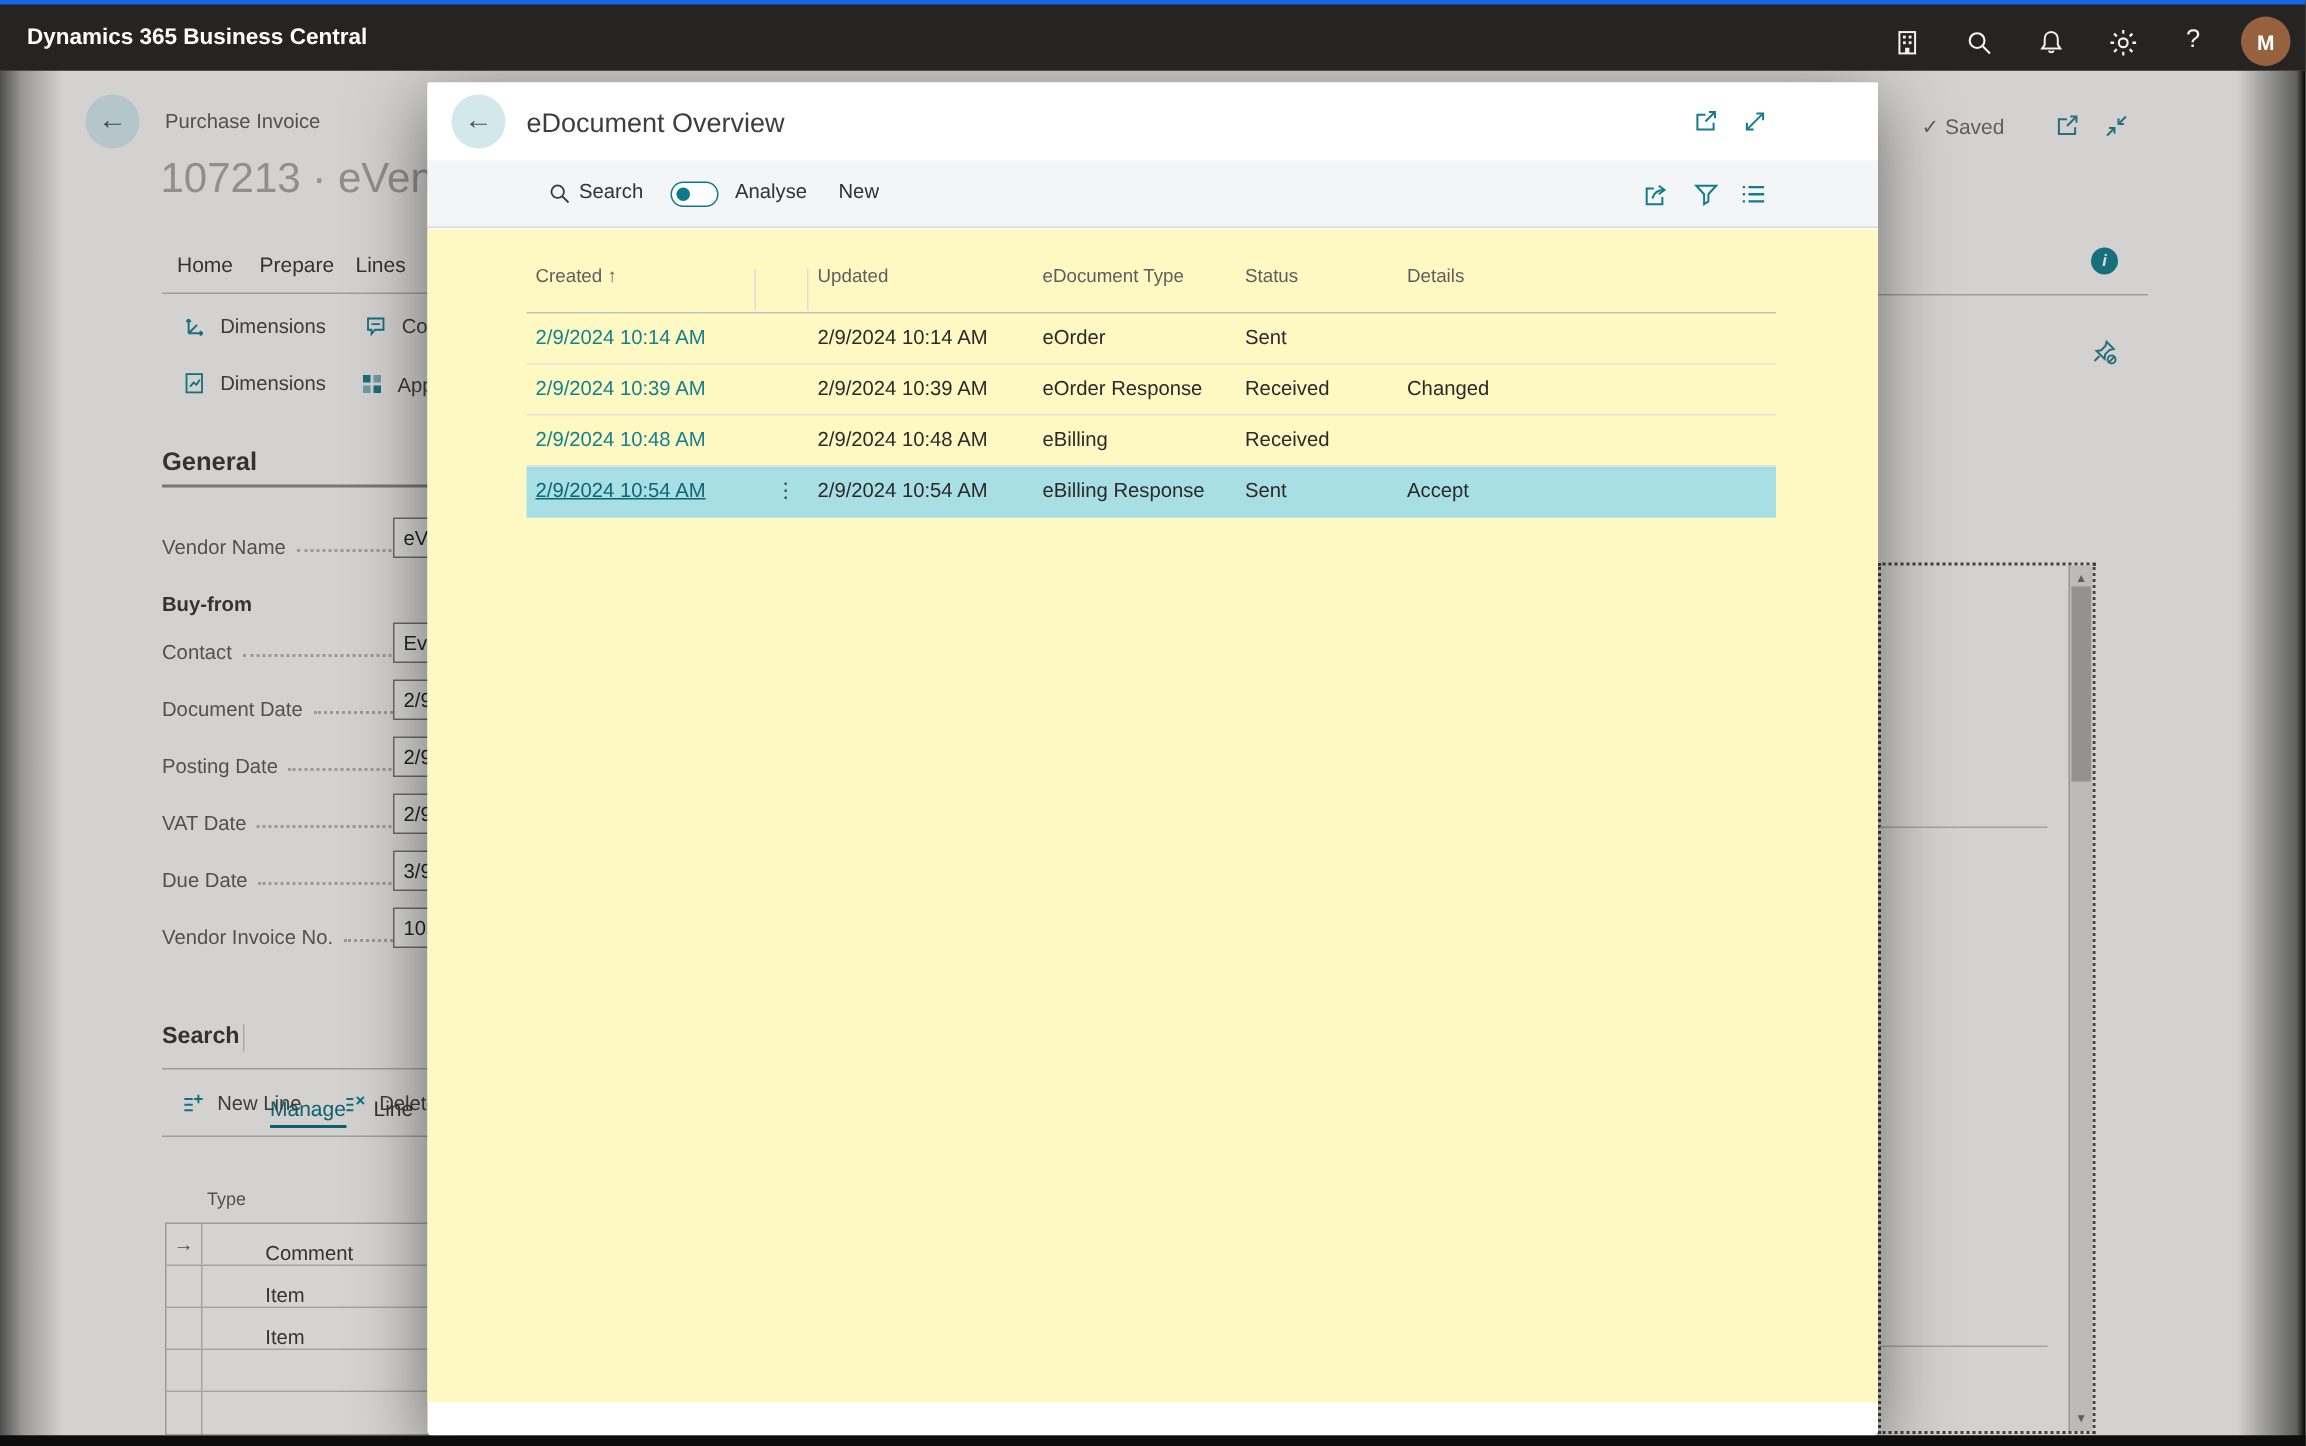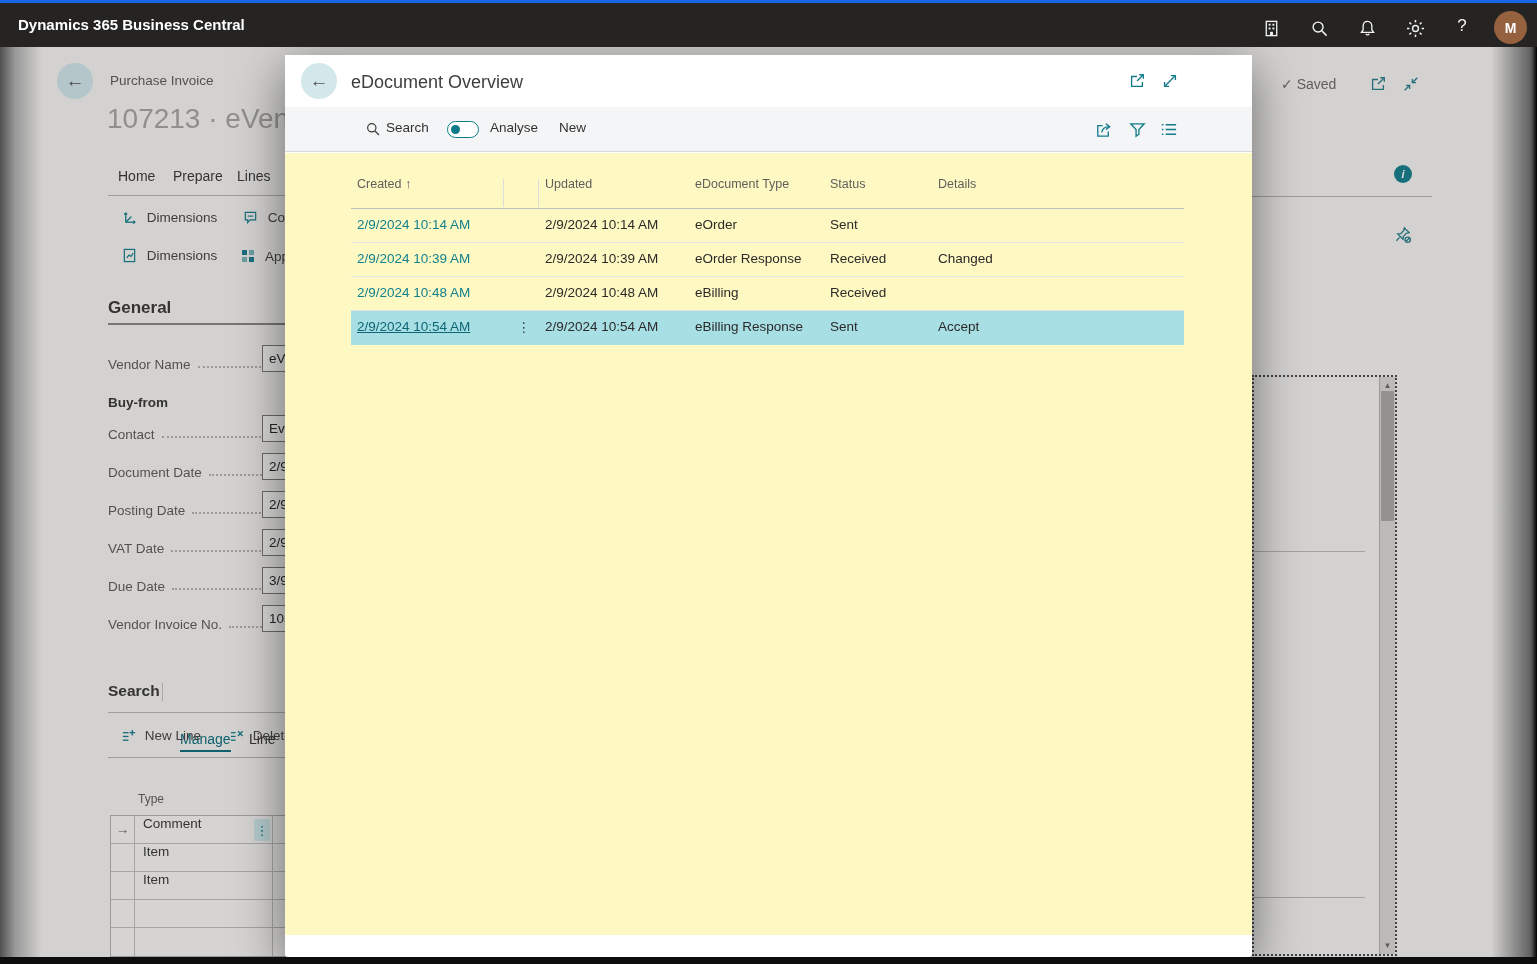--- a/index.html
+++ b/index.html
@@ -34,21 +34,21 @@
   .field .lbl { font-size:13.5px; color:#5f5d5b; white-space:nowrap; }
   .field .leader { flex:1; border-bottom:2px dotted #b3b1af; margin:0 5px 4px 7px; align-self:flex-end; height:12px; }
   .field .box { position:absolute; left:154px; top:0; width:70px; height:27px; background:#fbfbfa;
     border:1px solid #7d7b79; font-size:13.5px; color:#2b2a29; display:flex; align-items:center; padding-left:6px; }
   .lines-tab { position:absolute; font-size:14px; color:#3b3a39; cursor:pointer;margin-top:47px; }
   .btn-sm { position:absolute; font-size:13.5px; color:#474644; white-space:nowrap; cursor:pointer; }
   .btable { position:absolute; left:110px; top:768px; width:196px; border:1px solid #b3b1af; border-right:none; background:#f5f4f3; }
   .brow { display:flex; height:28px; border-bottom:1px solid #bfbdbb; font-size:13.5px; color:#3b3a39; }
   .brow:last-child { border-bottom:none; }
   .bcell-a { width:24px; border-right:1px solid #bfbdbb; display:flex; align-items:center; justify-content:center; color:#5f5d5b; }
-  .bcell-t { width:138px; border-right:1px solid #bfbdbb; display:flex; align-items:flex-start; padding-left:8px; position:relative; }
+  .bcell-t { width:138px; border-right:1px solid #bfbdbb; display:flex; align-items:flex-end; padding-left:8px; position:relative;margin-left:34px; }
   .bcell-r { flex:1; }
   .tealdots { position:absolute; right:2px; top:3px; width:16px; height:22px; background:#cfe9ec; color:#0f7c8b;
     display:flex; align-items:center; justify-content:center; font-size:13px; cursor:pointer; }
   .rp-text { position:absolute; font-size:14px; color:#6f6d6b; white-space:nowrap; }
   .ticon svg { display:block; }
   .dottedbox { position:absolute; left:1252px; top:328px; width:145px; height:581px; border:2px dotted #4a4a4a; }
   .sbar { position:absolute; left:1379px; top:330px; width:16px; height:577px; background:#d8d7d6; border-left:1px solid #b3b1af; }
   .sbar .up, .sbar .dn { position:absolute; left:0; width:15px; text-align:center; font-size:8px; color:#6e6c6a; cursor:pointer; }
   .sbar .up { top:4px; } .sbar .dn { bottom:4px; }
   .sbar .thumb { position:absolute; left:1px; top:14px; width:13px; height:130px; background:#a9a8a6; cursor:grab; }

